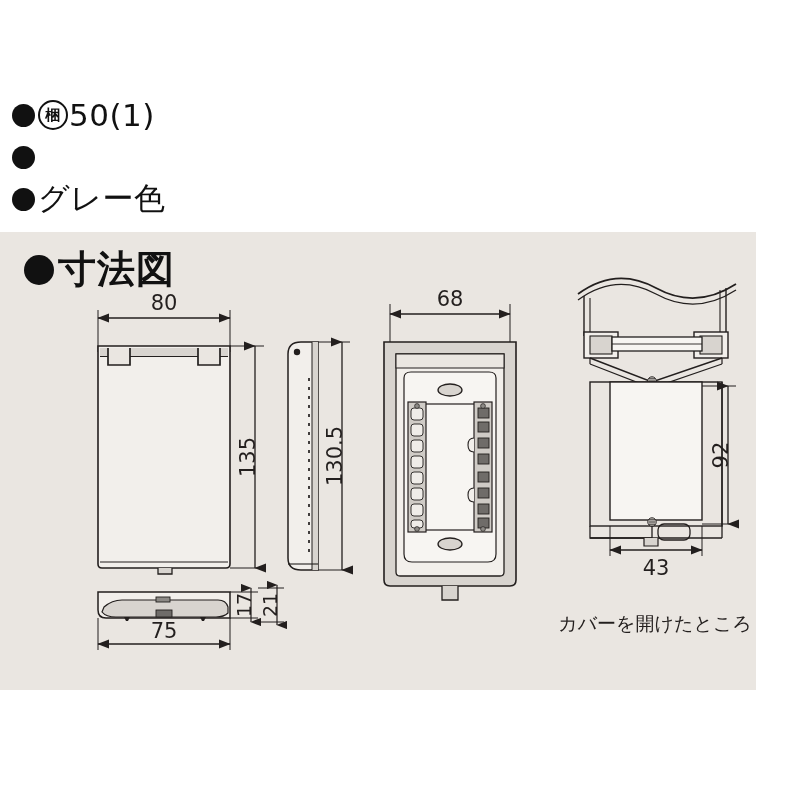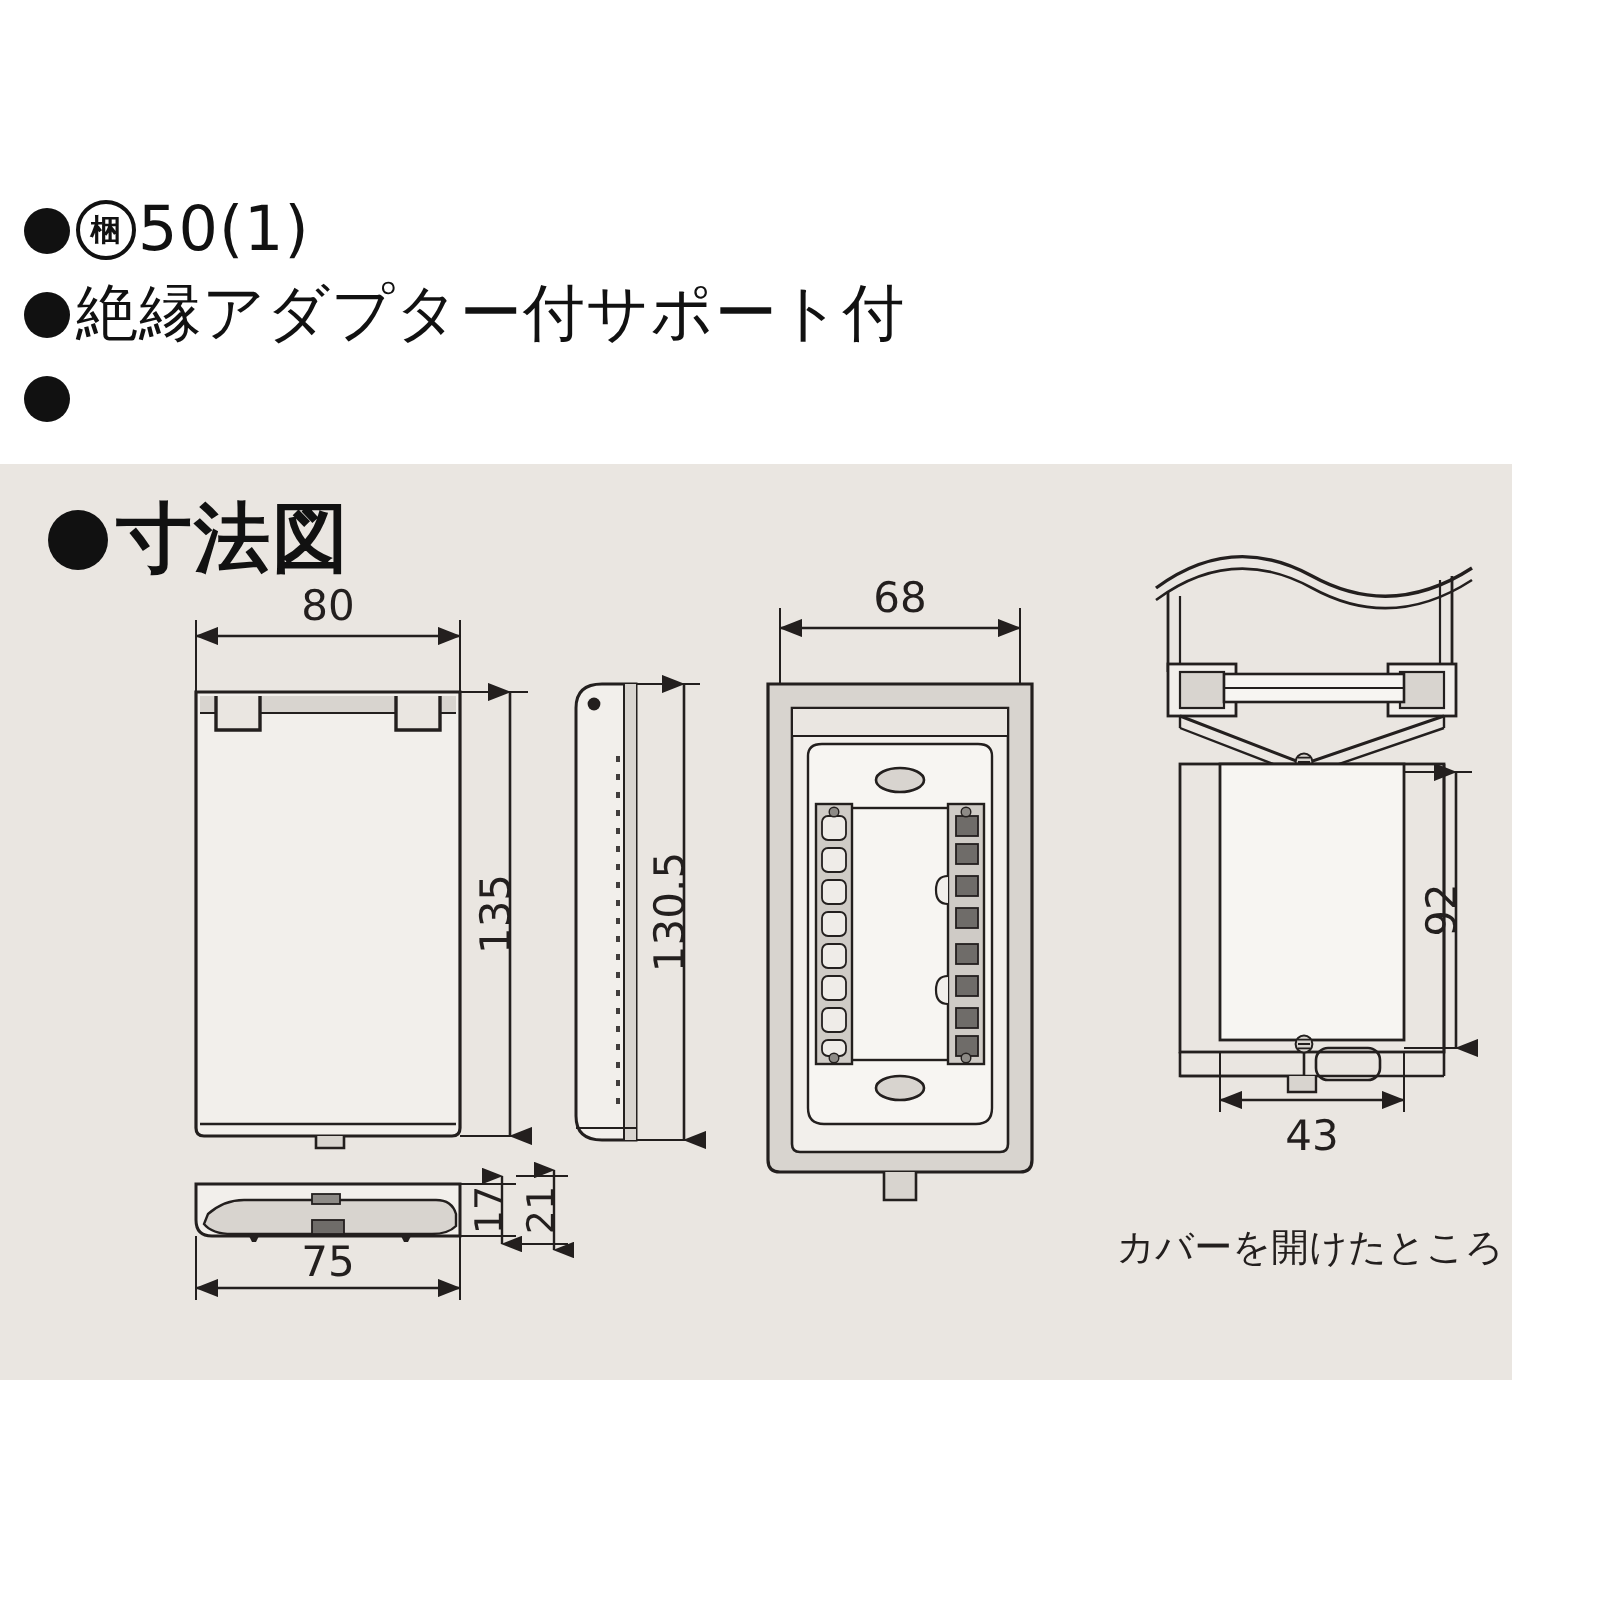--- a/index.html
+++ b/index.html
@@ -66,25 +66,25 @@
   <div class="spec-list">
 
     <div class="spec-line">
       <span class="bullet"></span>
       <span class="circled">梱</span>
       <span class="spec-text">50(1)</span>
     </div>
 
     <div class="spec-line">
       <span class="bullet"></span>
-      <span class="spec-text">絶縁アダプター付サポート付</span>
     </div>
 
     <div class="spec-line">
       <span class="bullet"></span>
+      <span class="spec-text">グレー色</span>
     </div>
 
   </div>
 
   <div class="panel">
 
     <div class="panel-heading">
       <span class="bullet"></span>
       <span>寸法図</span>
     </div>

